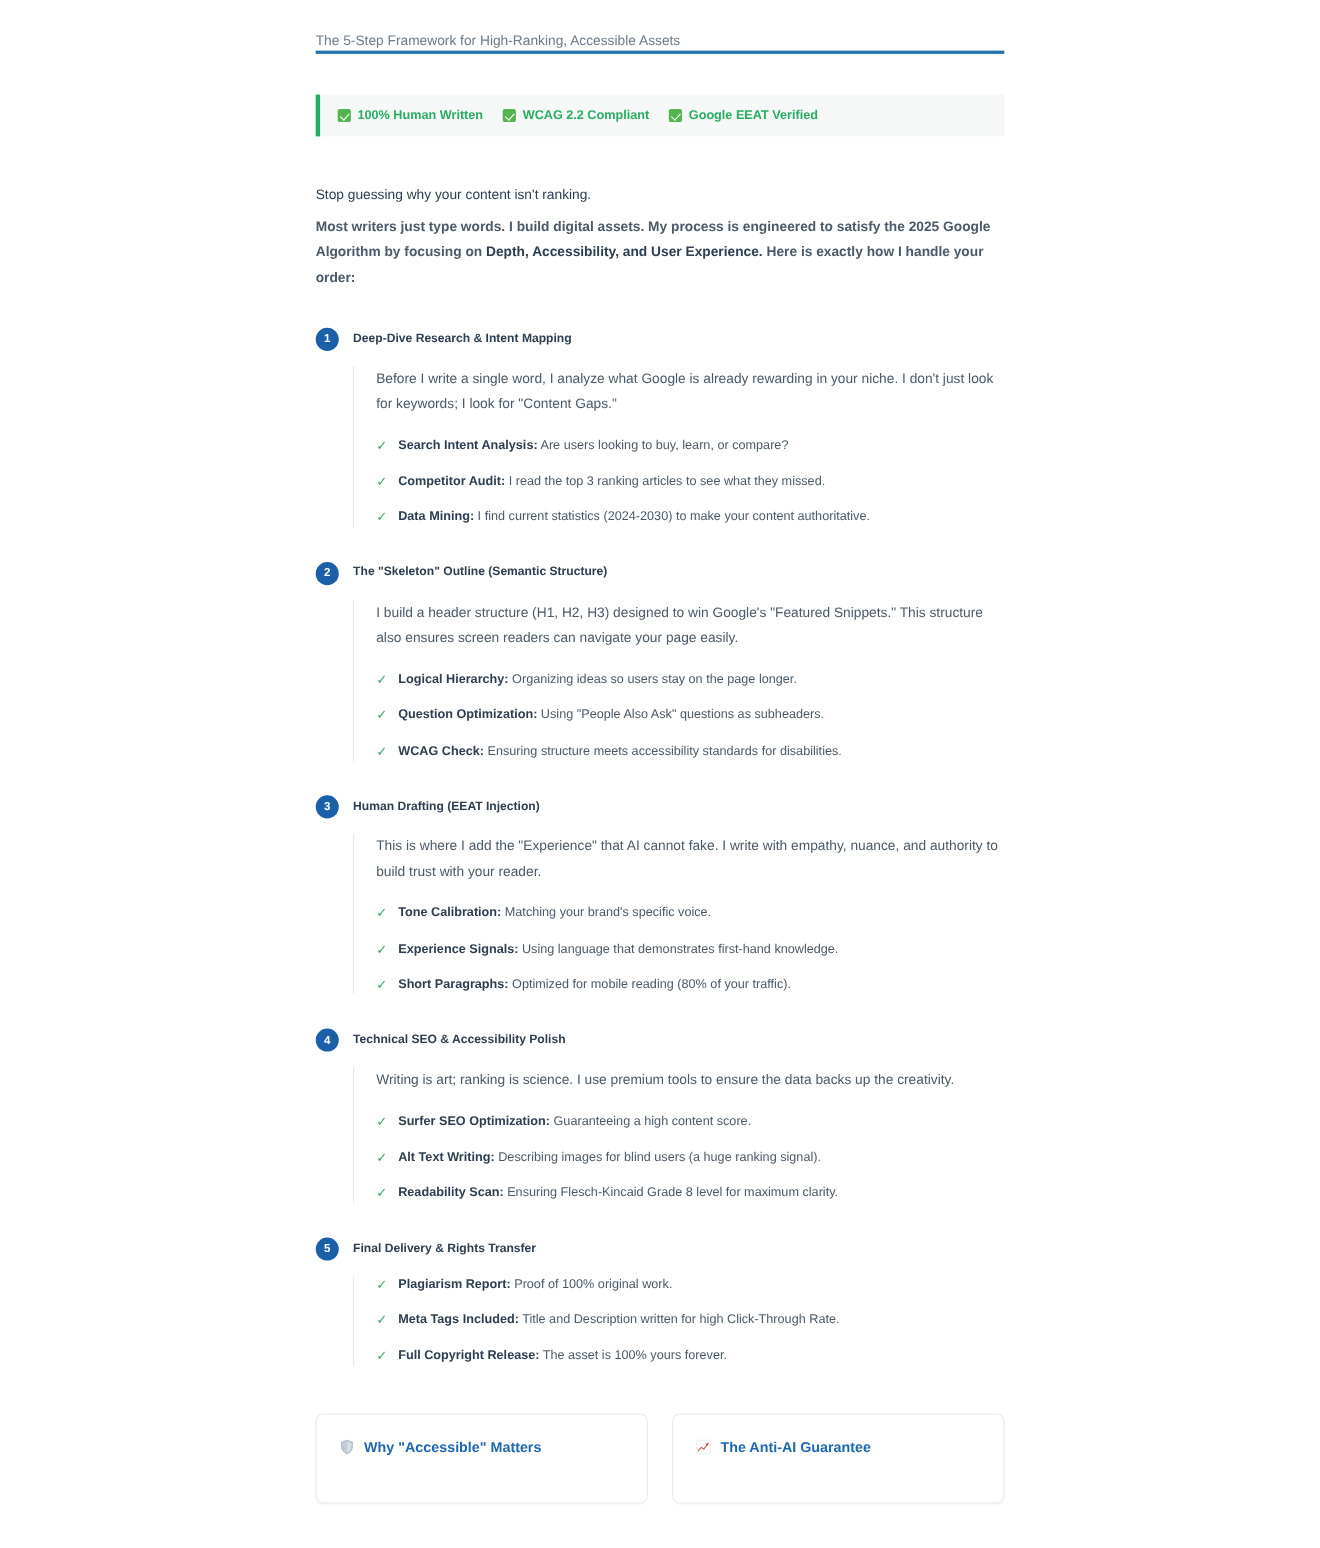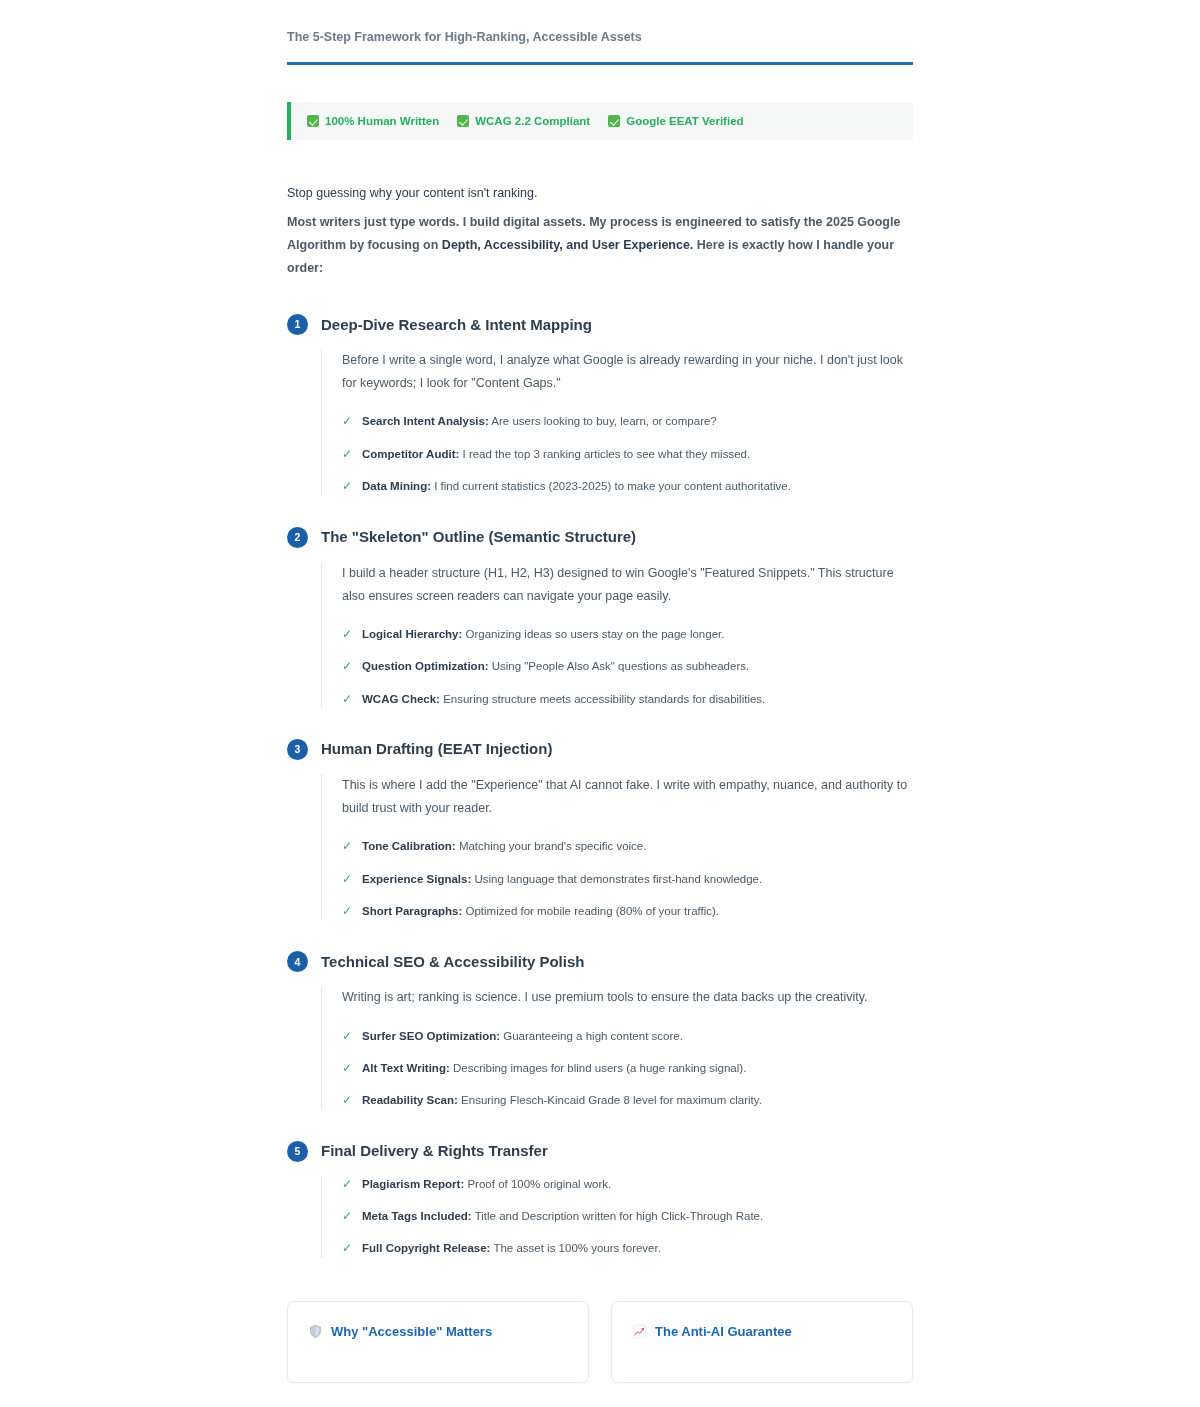--- a/index.html
+++ b/index.html
@@ -32,22 +32,22 @@
     font-size: 23px;
     font-weight: bold;
     letter-spacing: 0.3px;
     color: #2c3e50;
     margin: 0 0 18px 0;
     line-height: 1.2;
   }
   .doc-subtitle {
     font-size: 12.5px;
     color: #6b7b8a;
-    margin: 0 0 18px 0;
-    font-weight: bold;
+    margin: 0 0 2px 0;
+    font-weight: normal;
   }
   .header-rule {
     height: 3px;
     background: #2471ad;
     width: 100%;
     margin-bottom: 37px;
   }
 
   
   .badge-bar {
@@ -123,21 +123,21 @@
     background: #1a5fa8;
     color: #ffffff;
     font-size: 10.5px;
     font-weight: bold;
     display: flex;
     align-items: center;
     justify-content: center;
     line-height: 1;
   }
   .step-title {
-    font-size: 15px;
+    font-size: 11px;
     font-weight: bold;
     color: #2c3e50;
     line-height: 1.2;
   }
   .step-body {
     margin-left: 34px;
     padding-left: 20px;
     border-left: 1px solid #e4e8ec;
   }
   .step-desc {
@@ -231,21 +231,21 @@
           <li class="bullet">
             <span class="tick">✓</span>
             <span class="bullet-text"><b>Search Intent Analysis:</b><span> Are users looking to buy, learn, or compare?</span></span>
           </li>
           <li class="bullet">
             <span class="tick">✓</span>
             <span class="bullet-text"><b>Competitor Audit:</b><span> I read the top 3 ranking articles to see what they missed.</span></span>
           </li>
           <li class="bullet">
             <span class="tick">✓</span>
-            <span class="bullet-text"><b>Data Mining:</b><span> I find current statistics (2023-2025) to make your content authoritative.</span></span>
+            <span class="bullet-text"><b>Data Mining:</b><span> I find current statistics (2024-2030) to make your content authoritative.</span></span>
           </li>
         </ul>
       </div>
     </div>
 
     <div class="step">
       <div class="step-head">
         <div class="step-num">2</div>
         <div class="step-title">The "Skeleton" Outline (Semantic Structure)</div>
       </div>

